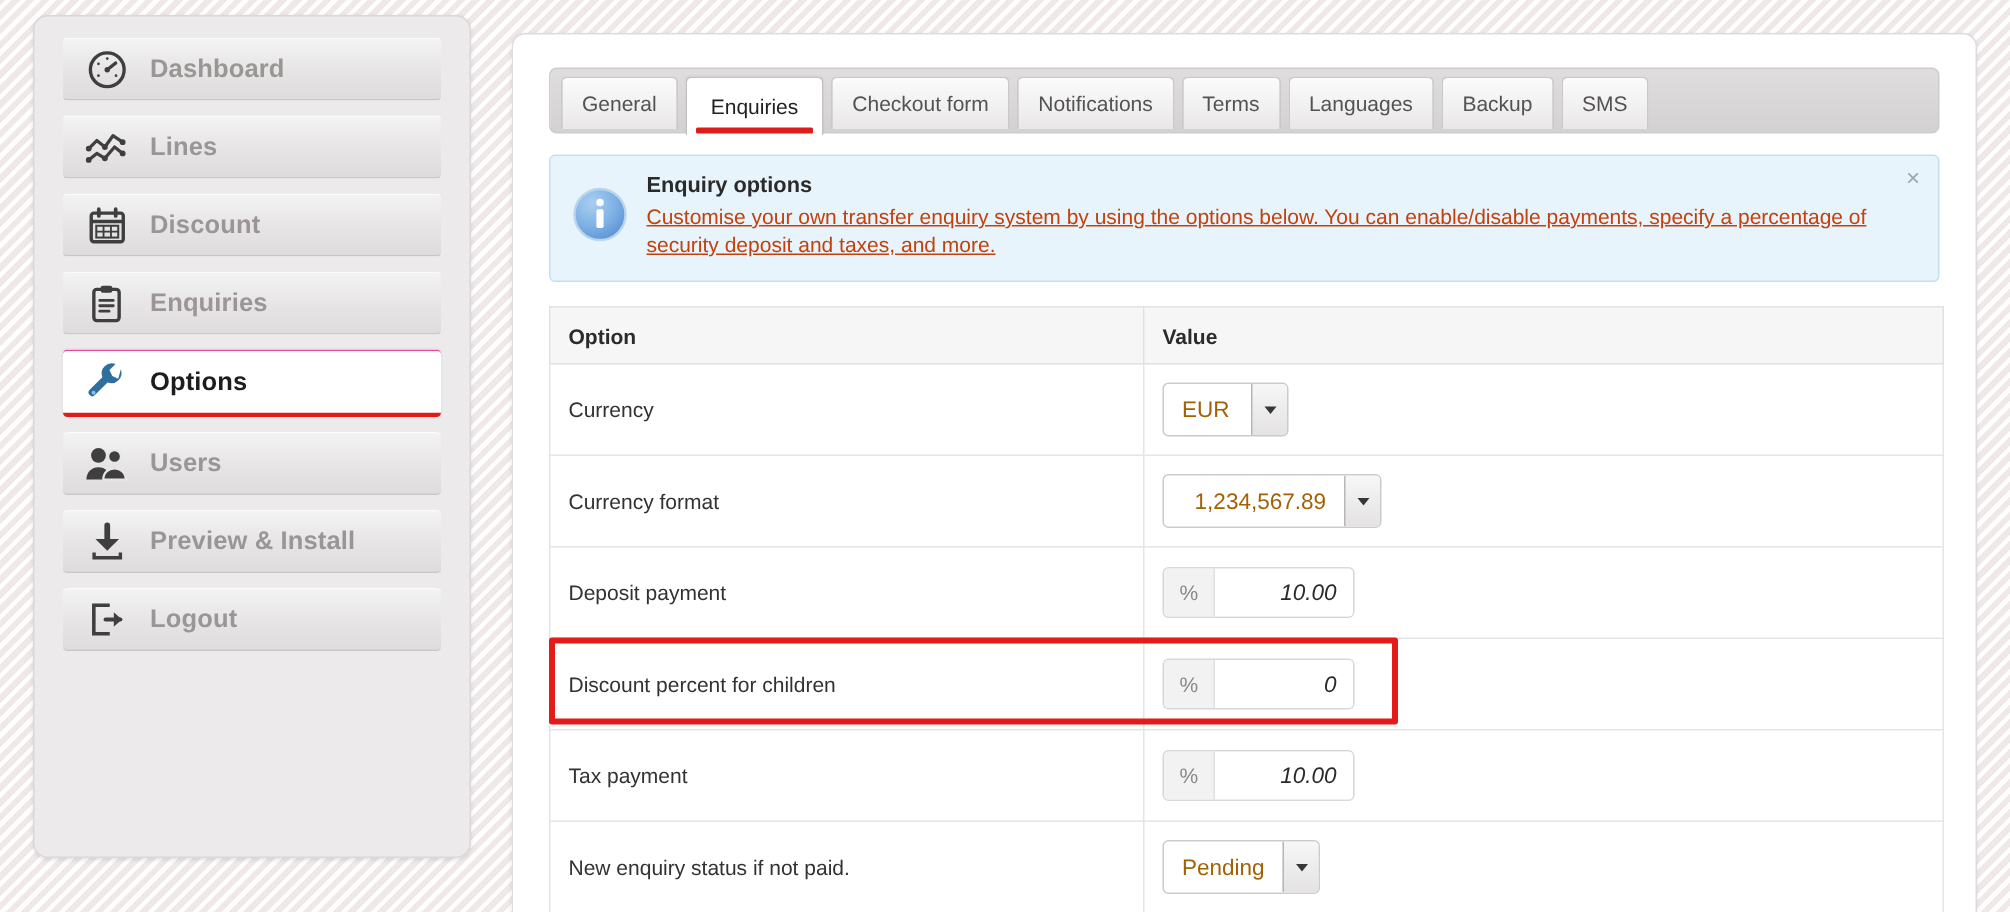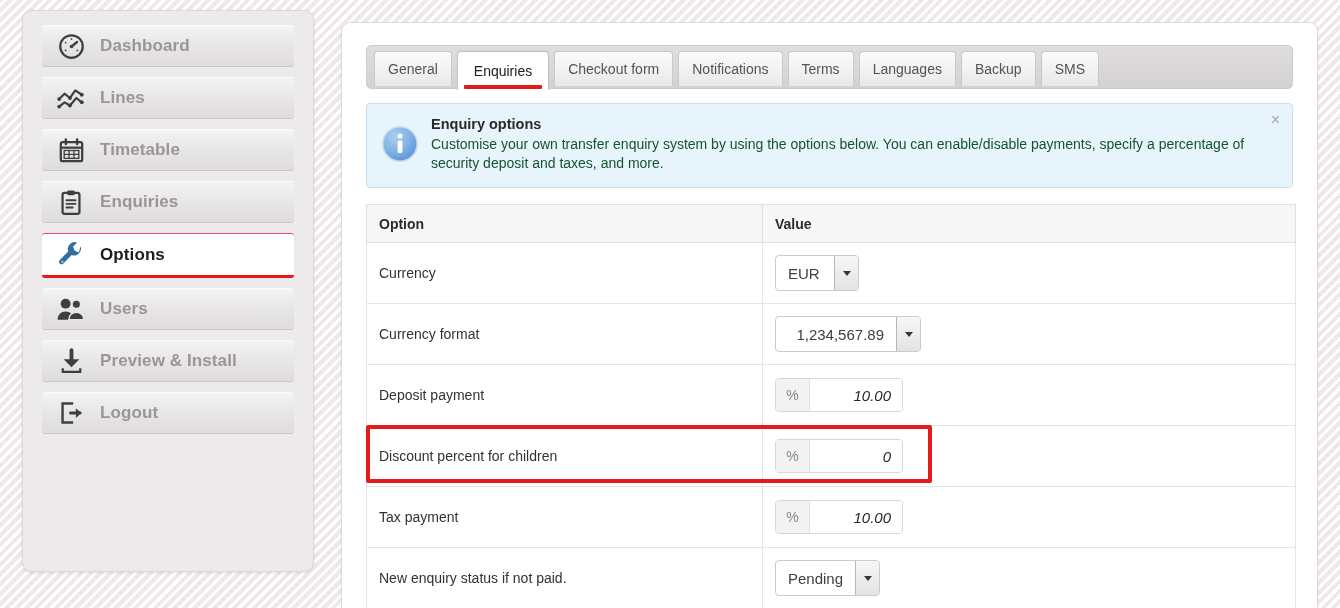--- a/index.html
+++ b/index.html
@@ -144,22 +144,23 @@
   .alert .info-ico { flex: 0 0 44px; padding-top: 2px; }
   .alert .body { flex: 1; padding-left: 6px; padding-right: 28px; }
   .alert .a-title {
     font-size: 14.5px;
     font-weight: bold;
     color: #2a2a2a;
     margin-bottom: 3px;
   }
   .alert .a-text {
     font-size: 14px;
-    color: #14532d;
+    color: #c2410c;
     line-height: 19px;
+    text-decoration: underline;
   }
   .alert .closer {
     position: absolute;
     top: 8px; right: 12px;
     font-size: 16px;
     color: #9fa6aa;
     cursor: pointer;
     font-family: "Liberation Sans", sans-serif;
     line-height: 1;
   }
@@ -196,21 +197,21 @@
 
   
   .sel {
     height: 36px;
     border: 1px solid #cccaca;
     border-radius: 4px;
     background: #ffffff;
     display: inline-flex;
     align-items: stretch;
     font-size: 15px;
-    color: #404040;
+    color: #a16207;
     overflow: hidden;
     cursor: pointer;
   }
   .sel .sel-val {
     display: flex;
     align-items: center;
     padding: 0 12px;
     white-space: nowrap;
   }
   .sel .sel-arrow {
@@ -314,21 +315,21 @@
   <div class="nav-item">
     <span class="ico">
       <svg width="27" height="27" viewBox="0 0 24 24">
           <rect x="2.5" y="4.5" width="19" height="17" rx="1.6" fill="none" stroke="#3f3f3f" stroke-width="2"></rect>
           <path d="M2.5 9.5h19" stroke="#3f3f3f" stroke-width="2"></path>
           <path d="M7 2.2v4M17 2.2v4" stroke="#3f3f3f" stroke-width="2.2" stroke-linecap="round"></path>
           <rect x="5.5" y="12" width="13" height="7" fill="none" stroke="#3f3f3f" stroke-width="1.2"></rect>
           <path d="M9.8 12v7M14.2 12v7M5.5 15.5h13" stroke="#3f3f3f" stroke-width="1.1"></path>
         </svg>
     </span>
-    <span class="lbl">Timetable</span>
+    <span class="lbl">Discount</span>
   </div>
 
   <div class="nav-item">
     <span class="ico">
       <svg width="26" height="27" viewBox="0 0 22 24">
           <rect x="3.5" y="3.5" width="15" height="18.5" rx="1.8" fill="none" stroke="#3f3f3f" stroke-width="2"></rect>
           <rect x="7.5" y="1.3" width="7" height="4.2" rx="1.4" fill="#3f3f3f"></rect>
           <path d="M7 10h8M7 13.2h8M7 16.4h5.5" stroke="#3f3f3f" stroke-width="1.7" stroke-linecap="round"></path>
         </svg>
     </span>

